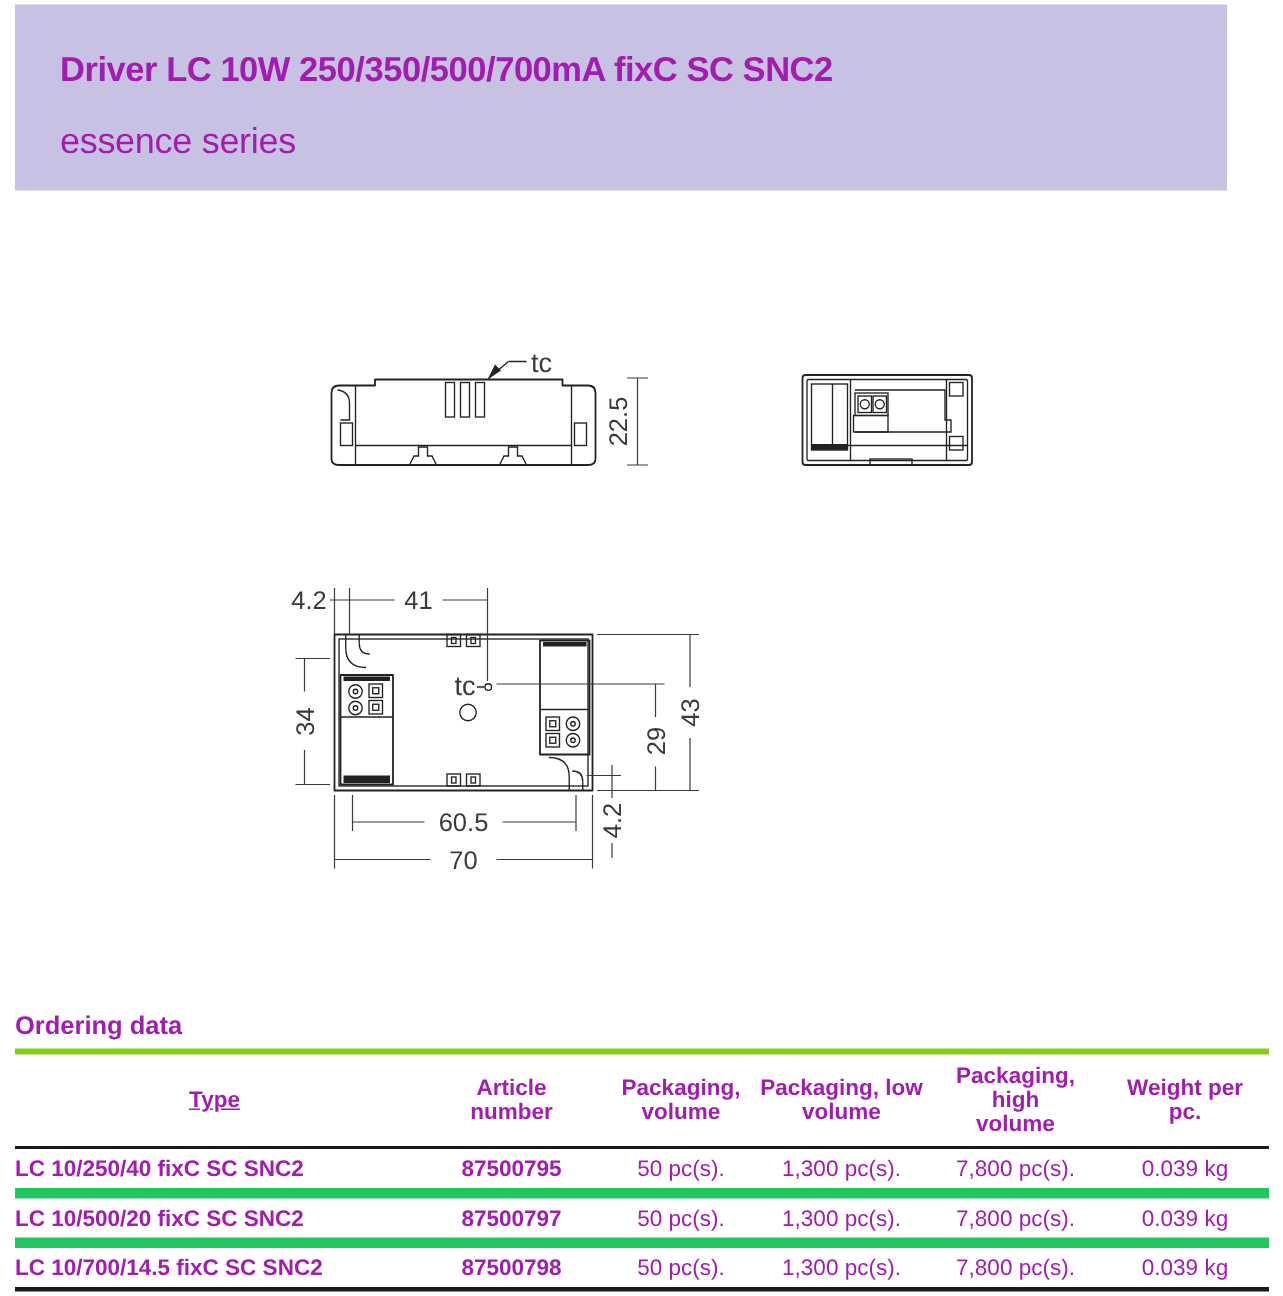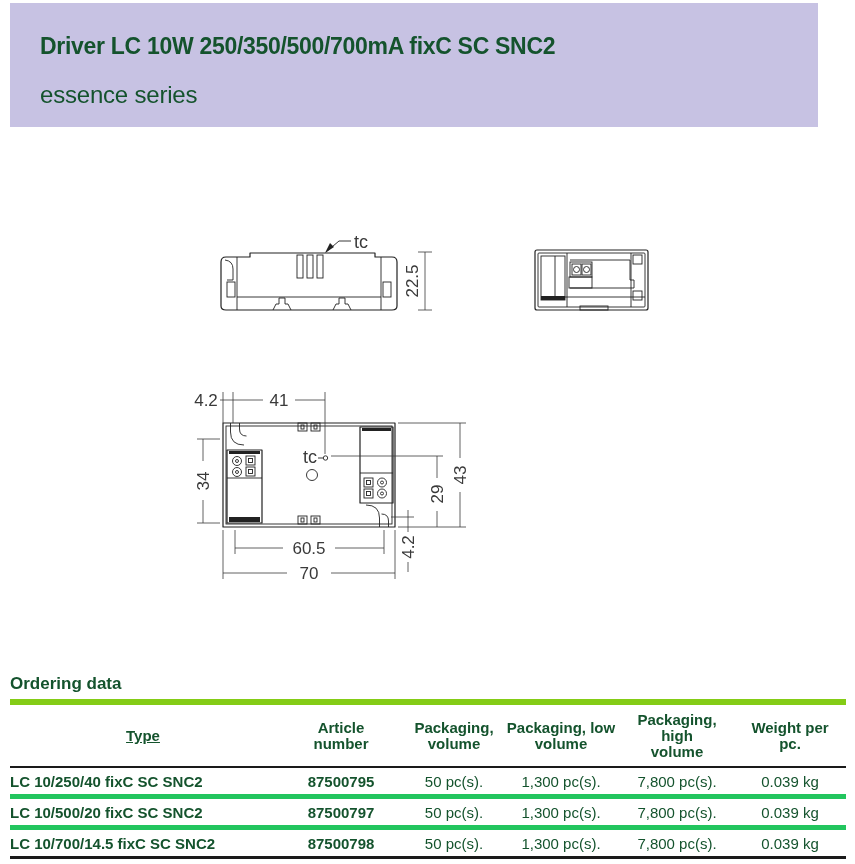--- a/index.html
+++ b/index.html
@@ -1,46 +1,46 @@
 <!DOCTYPE html>
 <html><head>
 <meta charset="utf-8">
 <style>
   html,body{margin:0;padding:0;background:#ffffff;}
   .page{position:relative;width:855px;height:864px;background:#ffffff;overflow:hidden;
-        font-family:"Liberation Sans",sans-serif;color:#14532d;}
+        font-family:"Liberation Sans",sans-serif;color:#a21caf;}
 
   
   .banner{position:absolute;left:10px;top:3px;width:808px;height:124px;background:#c7c2e3;}
   .banner .title{position:absolute;left:30px;top:30px;font-size:23px;font-weight:bold;
                  letter-spacing:-0.3px;white-space:nowrap;}
   .banner .subtitle{position:absolute;left:30px;top:78px;font-size:24px;font-weight:400;
                     letter-spacing:-0.2px;white-space:nowrap;}
 
   
   .drawing{position:absolute;left:175px;top:220px;width:510px;height:370px;}
   .drawing .part{fill:none;stroke:#222222;stroke-width:1.2px;stroke-linejoin:round;}
   .drawing .thin{fill:none;stroke:#222222;stroke-width:0.9px;}
   .drawing .dim{fill:none;stroke:#3a3a3a;stroke-width:0.8px;}
   .drawing .dark{fill:#222222;stroke:none;}
   .drawing text{fill:#3a3a3a;font-family:"Liberation Sans",sans-serif;font-size:17px;}
   .drawing text.tc{font-size:18px;}
 
   
   .ordering{position:absolute;left:10px;top:674px;width:836px;}
   .ordering h2{margin:0;padding:0 0 5px 0;font-size:17px;font-weight:bold;
-               border-bottom:6px solid #84cc16;}
+               border-bottom:4px solid #84cc16;}
   .ordering table{border-collapse:collapse;table-layout:fixed;width:836px;margin-top:2px;
                   font-size:15px;}
   .ordering th{font-weight:bold;vertical-align:middle;padding:5px 0 6px 0;line-height:16px;
                border-bottom:2px solid #1a1a1a;text-align:center;}
   .ordering th.c-type{text-align:center;text-decoration:underline;}
   .ordering th span{display:block;}
   .ordering td{height:26px;vertical-align:middle;text-align:center;padding:0;
-               border-bottom:5px solid #22c55e;white-space:nowrap;}
+               border-bottom:7px solid #22c55e;white-space:nowrap;}
   .ordering td.c-type{text-align:left;font-weight:bold;}
   .ordering td.c-art{font-weight:bold;}
   .ordering tr:last-child td{border-bottom:3px solid #1a1a1a;}
 </style>
 </head>
 <body>
 
 <div class="page">
 
   <div class="banner">

